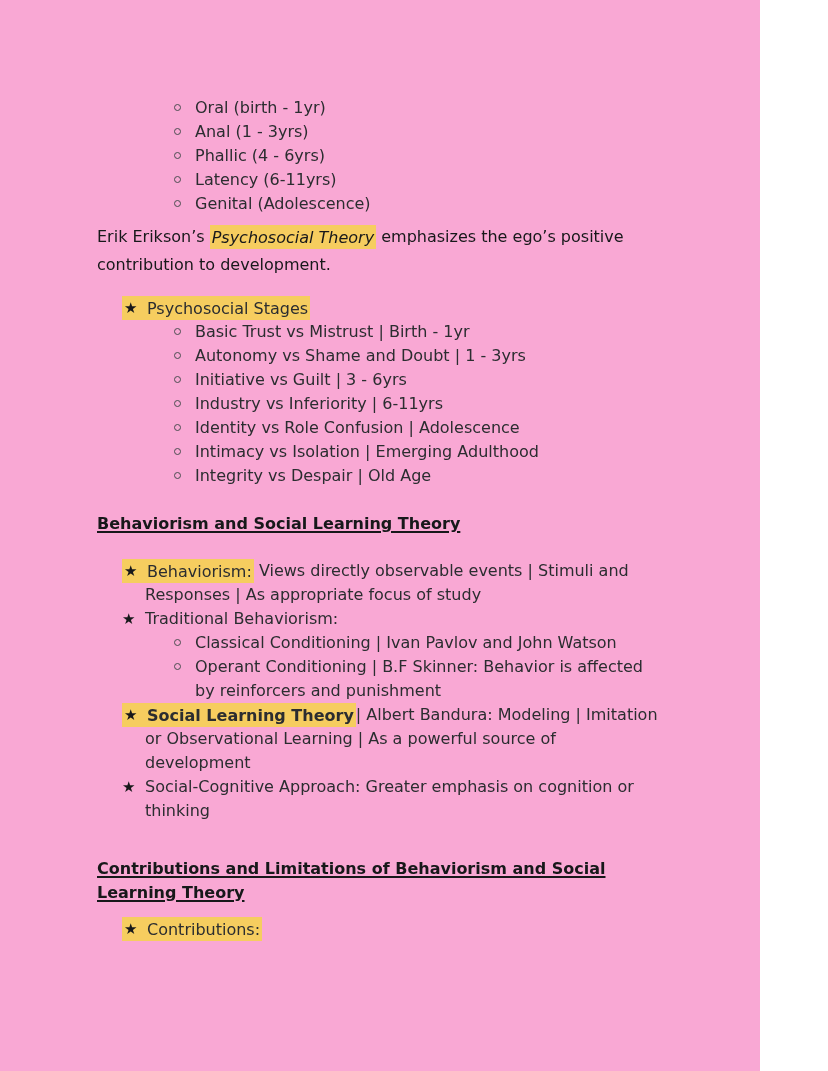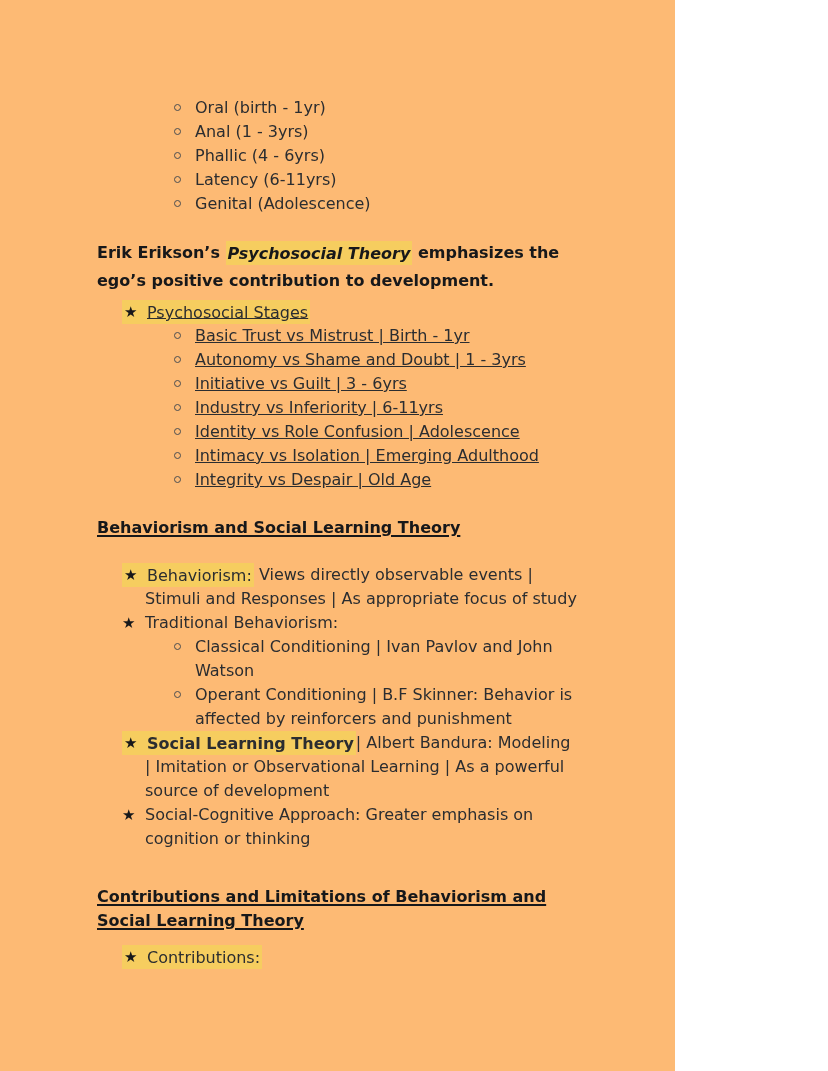--- a/index.html
+++ b/index.html
@@ -5,22 +5,22 @@
   * { margin: 0; padding: 0; box-sizing: border-box; }
   html, body { background: #ffffff; }
   body {
     width: 828px; height: 1071px;
     font-family: "DejaVu Sans", sans-serif;
     font-size: 16px;
     color: #2b2d30;
     overflow: hidden;
   }
   .page {
-    width: 675px; height: 1071px;
-    background: #fdba74;
+    width: 760px; height: 1071px;
+    background: #f9a8d4;
     padding: 96px 97px 0 97px;
     overflow: hidden;
   }
   .line { line-height: 24px; }
   
   .line-star { padding-left: 48px; text-indent: -23px; }
   
   .line-circle { padding-left: 98px; text-indent: -23px; }
   .sbox {
     display: inline-block; width: 23px; text-indent: 0;
@@ -29,34 +29,34 @@
   .cbox { display: inline-block; width: 23px; text-indent: 0; }
   .cdot {
     display: inline-block; width: 7px; height: 7px;
     border: 1.6px solid #4a4d50; border-radius: 50%;
     margin-left: 2px; vertical-align: 2px;
   }
   .hl { background: #f6cd5f; padding: 2.5px 2px; }
   .b { font-weight: bold; }
   .i { font-style: italic; }
   .para {
-    margin-top: 23px;
+    margin-top: 7px;
     line-height: 28px;
-    font-weight: bold;
+    font-weight: normal;
     color: #17181a;
   }
   .heading {
     font-weight: bold;
     line-height: 24px;
     color: #17181a;
     text-decoration: underline;
     text-decoration-thickness: 1.5px;
     text-underline-offset: 2px;
   }
-  #psychosocial-block { margin-top: 5px; text-decoration: underline; }
+  #psychosocial-block { margin-top: 17px; }
   #behaviorism-heading { margin-top: 24px; }
   #behaviorism-block { margin-top: 23px; }
   #contributions-heading { margin-top: 34px; }
   #contributions-block { margin-top: 12px; }
 </style>
 </head>
 <body>
 
 <div class="page">
 

